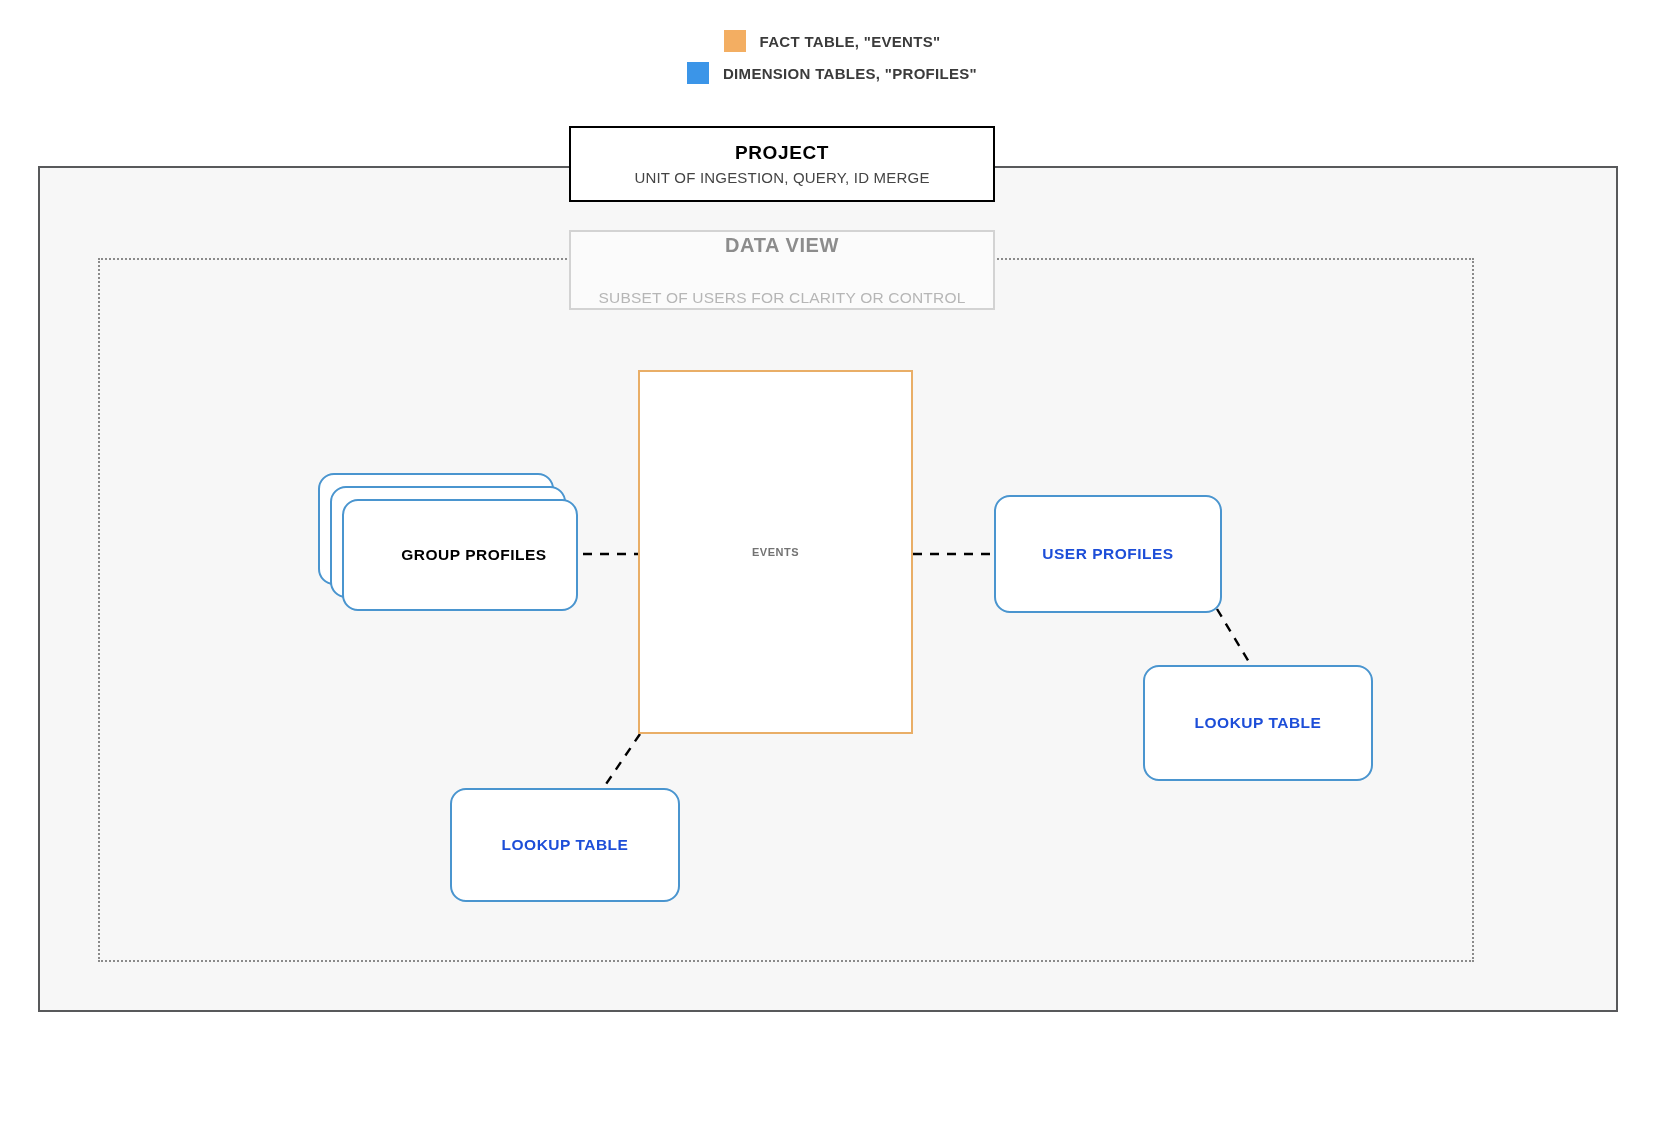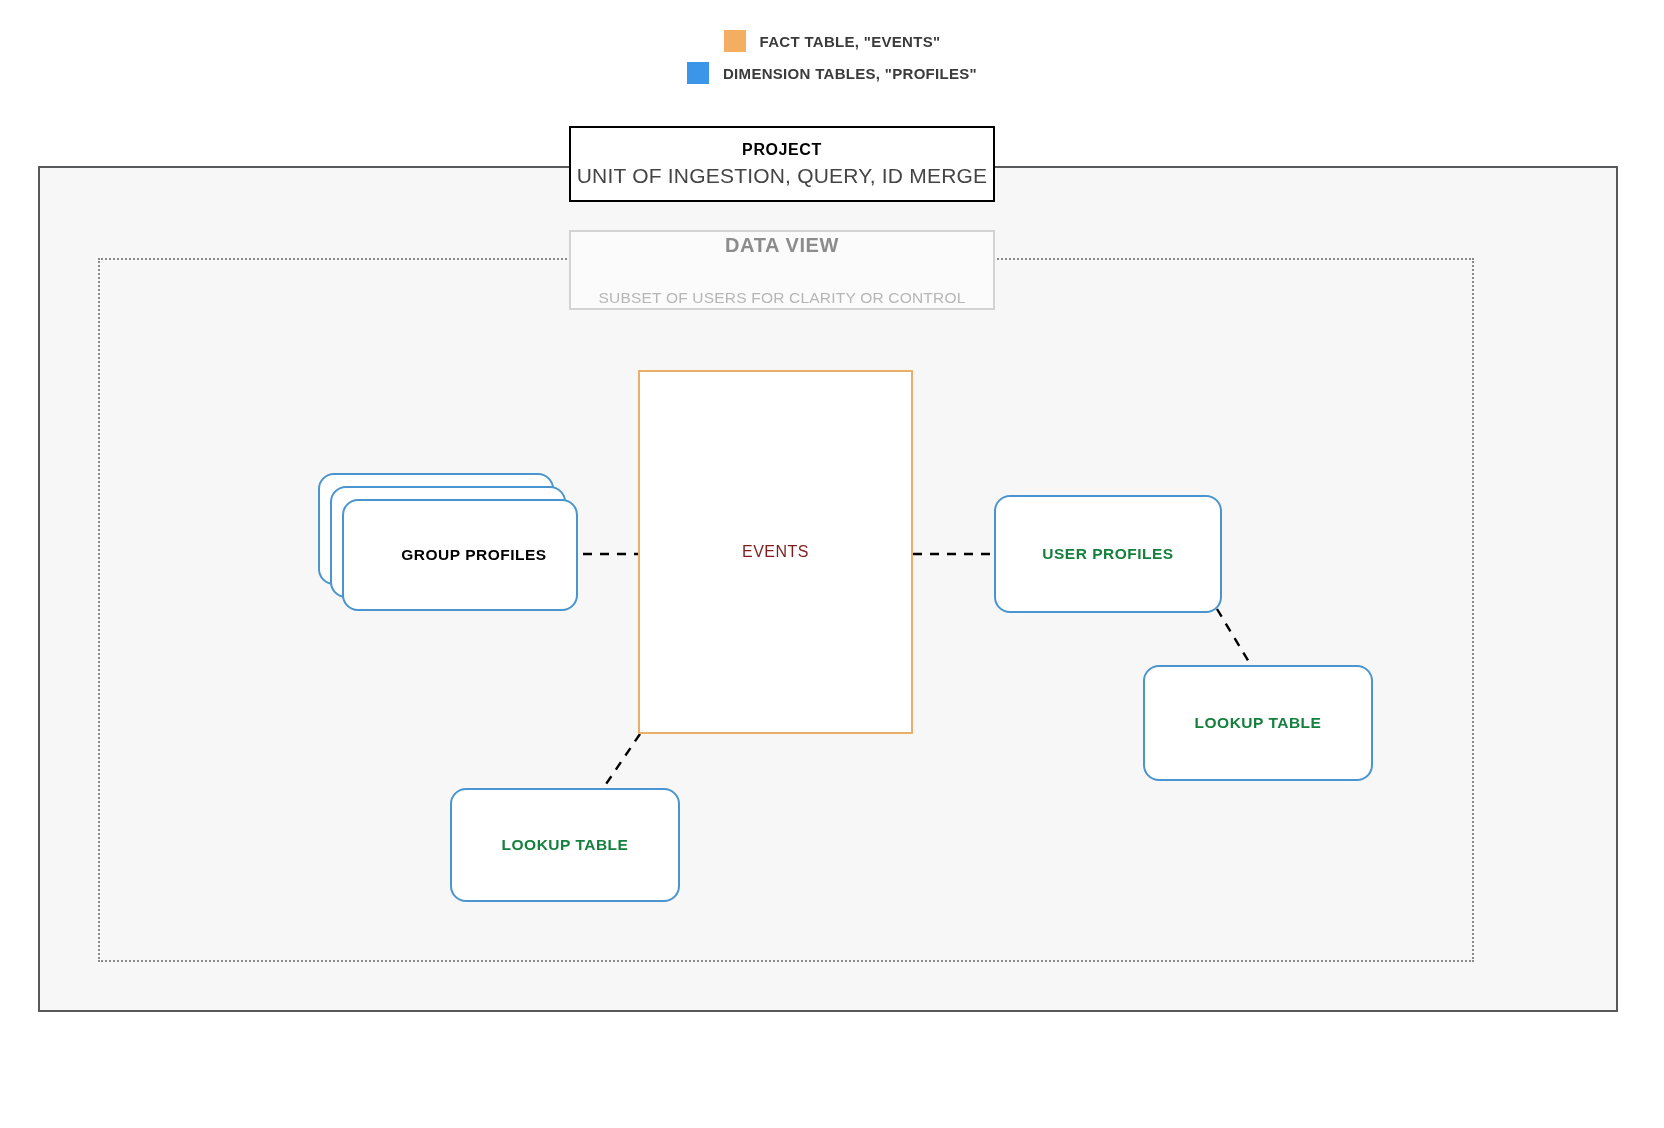--- a/index.html
+++ b/index.html
@@ -83,27 +83,27 @@
     box-sizing: border-box;
     border: 2px solid #000000;
     background: #ffffff;
     display: flex;
     flex-direction: column;
     align-items: center;
     justify-content: center;
     gap: 5px;
   }
   .project-title {
-    font-size: 16px;
+    font-size: 19px;
     font-weight: bold;
     color: #000000;
     letter-spacing: 0.6px;
   }
   .project-sub {
-    font-size: 21px;
+    font-size: 15px;
     color: #444444;
     letter-spacing: 0.2px;
   }
 
   .dataview-card {
     position: absolute;
     left: 569px;
     top: 230px;
     width: 426px;
     height: 80px;
@@ -137,40 +137,40 @@
     width: 275px;
     height: 364px;
     box-sizing: border-box;
     border: 2px solid #e9ae67;
     background: #ffffff;
     display: flex;
     align-items: center;
     justify-content: center;
   }
   .events-label {
-    font-size: 16px;
-    font-weight: normal;
-    color: #7f1d1d;
+    font-size: 11px;
+    font-weight: bold;
+    color: #737373;
     letter-spacing: 0.5px;
   }
 
   .blue-node {
     position: absolute;
     box-sizing: border-box;
     border: 2px solid #4a95cf;
     border-radius: 16px;
     background: #ffffff;
     display: flex;
     align-items: center;
     justify-content: center;
   }
   .blue-node .node-label {
     font-size: 15.5px;
     font-weight: bold;
-    color: #15803d;
+    color: #1d4ed8;
     letter-spacing: 0.5px;
     white-space: nowrap;
   }
 
   
   .stack-wrap {
     position: absolute;
     left: 318px;
     top: 473px;
     width: 260px;

